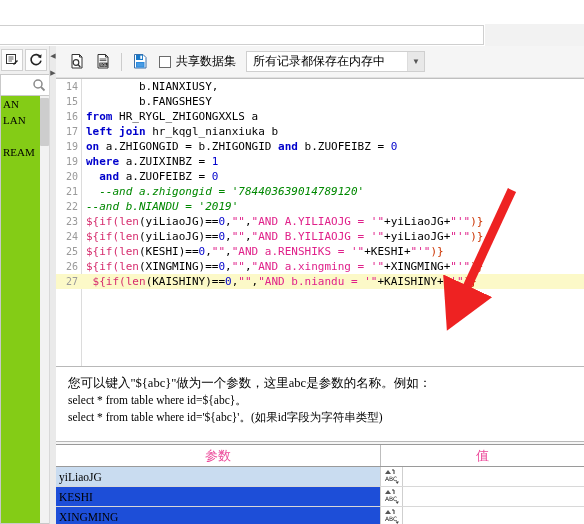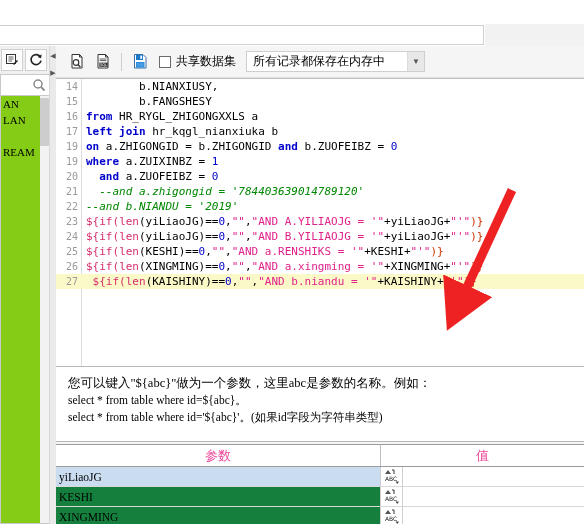--- a/index.html
+++ b/index.html
@@ -159,21 +159,21 @@
     display:flex; align-items:center; justify-content:center;
     font-family:"Liberation Serif", serif; font-size:13px; color:#ec4899;
   }
   .th.c1 { width:325px; border-right:1px solid #bdbdbd; }
   .th.c2 { flex:1; }
   .tr { display:flex; height:20px; border-bottom:1px solid #d8d8d8; align-items:stretch; }
   .tr.sel .cell-name { background:#c9dcf0; }
   .cell-name {
     width:325px; display:flex; align-items:center; padding-left:3px;
     font-family:"Liberation Serif", serif; font-size:11.5px;
-    border-right:1px solid #cfcfcf; background:#15803d;
+    border-right:1px solid #cfcfcf; background:#1d4ed8;
   }
   .cell-type {
     width:22px; display:flex; align-items:center; justify-content:center;
     background:#ffffff; border-right:1px solid #cfcfcf;
   }
   .cell-val {
     flex:1; display:flex; align-items:center; padding-left:4px;
     font-family:"Liberation Sans", sans-serif; font-size:12px;
     background:#ffffff;
   }

